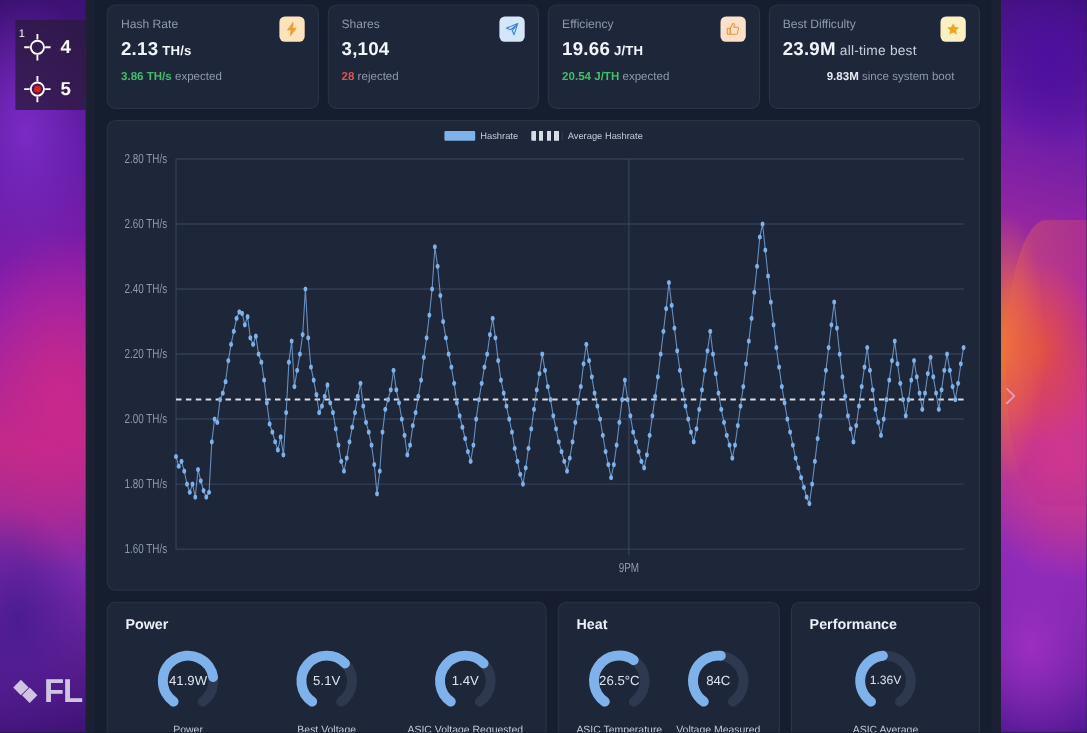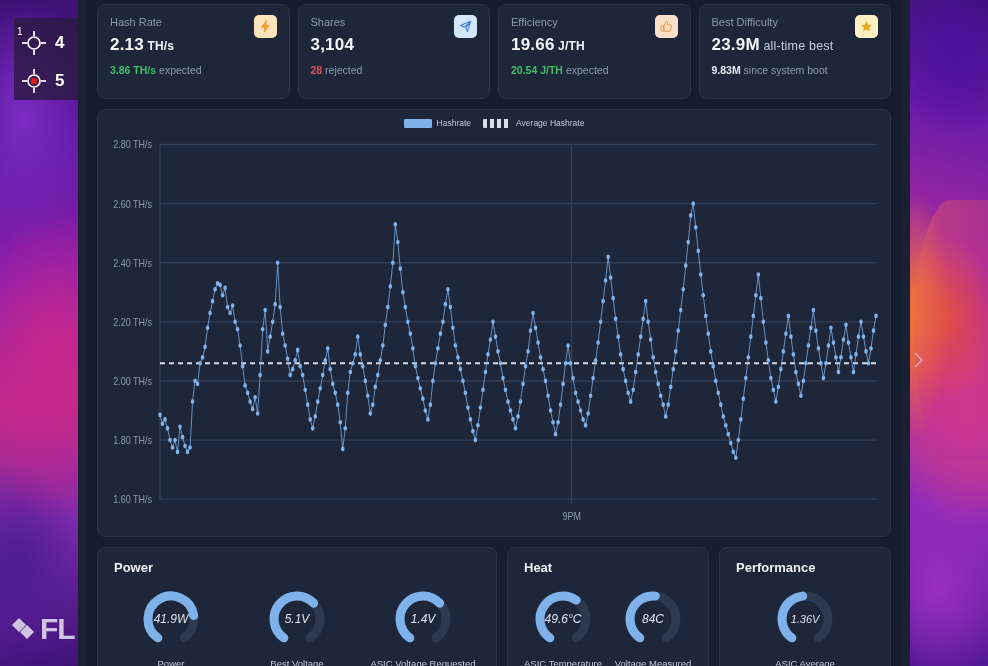--- a/index.html
+++ b/index.html
@@ -90,21 +90,21 @@
     padding: 11px 12px 0 12px;
     position: relative;
   }
   .stat-title { color:#8E99AD; font-size: 11px; }
   .stat-value { color:#F2F5FA; font-size: 17px; font-weight: 700; margin-top: 7px; letter-spacing:.2px;}
   .stat-value .unit { font-size: 12px; font-weight:700; }
   .stat-value .suffix { font-size: 12.5px; font-weight: 400; color:#C6CEDC; }
   .stat-sub { font-size: 10.5px; color:#8E99AD; margin-top: 9px; }
   .stat-sub .hl-green { color:#3FBF6A; font-weight: 600; }
   .stat-sub .hl-red { color:#E05252; font-weight: 600; }
-  .stat-sub .hl-white { color:#E6EBF3; font-weight: 700; }
+  .stat-sub .hl-white { color:#E6EBF3; font-weight: 700; margin-left: 40px; }
   .stat-icon {
     position:absolute; right: 12px; top: 10px;
     width: 23px; height: 23px; border-radius: 5px;
     display:flex; align-items:center; justify-content:center;
   }
   .ic-bolt { background:#FCE3BC; }
   .ic-plane{ background:#D3E6FA; }
   .ic-thumb{ background:#FCE0C9; }
   .ic-star { background:#FCF0C2; }
 
@@ -141,21 +141,21 @@
   .panel-heat  { width: 202px; }
   .panel-perf  { flex: 1 1 0; }
   .panel-title { color:#EDF1F7; font-size: 13px; font-weight: 700; margin-left: 6px; }
   .gauge-row { display:flex; justify-content:space-around; margin-top: 14px; }
   .gauge-row-2 { margin-top: 10px; }
   .gauge {
     width: 118px; display:flex; flex-direction:column; align-items:center;
   }
   .gauge-heat { width: 92px; }
   .gauge-perf { width: 92px; }
-  .dial { position: relative; width: 60px; height: 60px; font-style: italic; }
+  .dial { position: relative; width: 60px; height: 60px; }
   .dial svg { display:block; }
   .dial-val {
     position:absolute; inset:0; display:flex; align-items:center; justify-content:center;
     color:#DCE3EE; font-size: 12px; font-weight: 400;
   }
   .dial-val.small { font-size: 11px; }
   .gauge-label {
     margin-top: 9px; text-align:center; color:#C3CAD8; font-size: 9.5px; line-height: 1.25;
   }
   .pow-label { font-size: 9.5px; }
@@ -649,21 +649,21 @@
 
       <div class="panel panel-heat">
         <div class="panel-title">Heat</div>
         <div class="gauge-row">
           <div class="gauge gauge-heat">
             <div class="dial">
               <svg width="60" height="60" viewBox="0 0 60 60">
                   <path d="M 16.807741963925945 48.840497018646815 A 23 23 0 1 1 43.192258036074065 48.8404970186468" fill="none" stroke="#2E3950" stroke-width="9" stroke-linecap="round"></path>
                   <path d="M 16.807741963925945 48.840497018646815 A 23 23 0 0 1 43.123115552641586 11.11127748649961" fill="none" stroke="#7FB2EA" stroke-width="9" stroke-linecap="round"></path>
                 </svg>
-              <div class="dial-val">49.6°C</div>
+              <div class="dial-val">26.5°C</div>
             </div>
             <div class="gauge-label">ASIC Temperature</div>
           </div>
           <div class="gauge gauge-heat">
             <div class="dial">
               <svg width="60" height="60" viewBox="0 0 60 60">
                   <path d="M 16.807741963925945 48.840497018646815 A 23 23 0 1 1 43.192258036074065 48.8404970186468" fill="none" stroke="#2E3950" stroke-width="9" stroke-linecap="round"></path>
                   <path d="M 16.807741963925945 48.840497018646815 A 23 23 0 0 1 32.32030109269928 7.11733837948001" fill="none" stroke="#7FB2EA" stroke-width="9" stroke-linecap="round"></path>
                 </svg>
               <div class="dial-val">84C</div>

